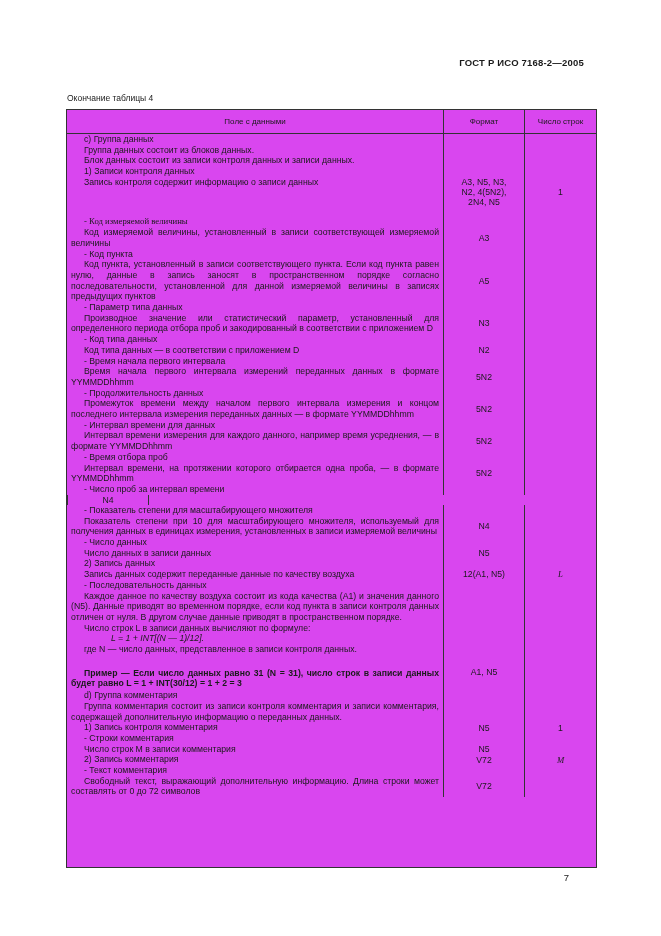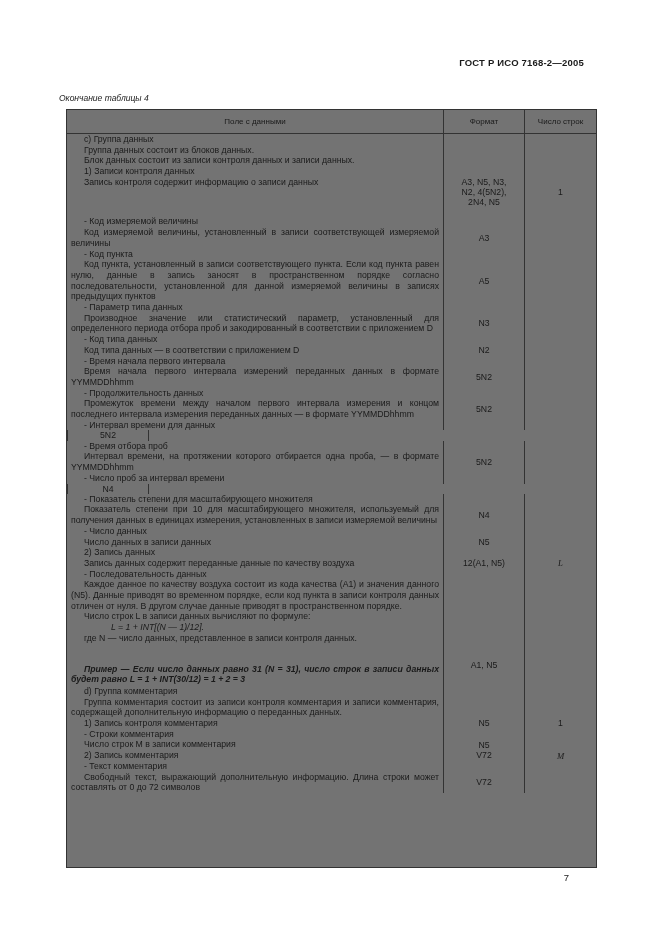--- a/index.html
+++ b/index.html
@@ -11,29 +11,29 @@
     color:#1a1a1a;
     font-family:"Liberation Sans", sans-serif;
     overflow:hidden;
     border-radius:26px;
   }
   .doc-header {
     position:absolute; top:57px; right:63px;
     font-size:9.5px; font-weight:bold; letter-spacing:0.2px;
   }
   .table-caption {
-    position:absolute; top:93px; left:59px;
-    font-size:8.5px; font-style:italic;
+    position:absolute; top:93px; left:67px;
+    font-size:8.5px; 
   }
   .data-table {
     position:absolute; top:109px; left:66px;
     width:531px; height:759px;
     border:1px solid #333;
     overflow:hidden;
-    background:#737373;
+    background:#d946ef;
   }
   .thead { display:flex; border-bottom:1px solid #333; height:24px; }
   .th {
     display:flex; align-items:center; justify-content:center;
     font-size:8px; text-align:center; line-height:9px;
   }
   .th-text { width:376px; }
   .th-format { width:81px; border-left:1px solid #333; }
   .th-count { width:72px; border-left:1px solid #333; padding:0 4px; }
   .tbody { height:735px; overflow:hidden; }
@@ -45,30 +45,30 @@
     display:flex; align-items:center; justify-content:center;
     text-align:center; padding:0 11px;
     font-size:8.7px; line-height:10.2px;
   }
   .cell-rows {
     width:72px; border-left:1px solid #333;
     display:flex; align-items:center; justify-content:center;
     font-size:8.7px;
   }
   .cell-rows.italic { font-style:italic; font-family:"Liberation Serif", serif; }
-  .trow.gap > .cell-text { padding-top:9px; }
+  .trow.gap > .cell-text { padding-top:9px;font-family:Liberation Serif, serif; }
   .trow.gap > .cell-format, .trow.gap > .cell-rows { padding-top:9px; }
   .txt { font-size:8.7px; line-height:10.7px; }
   .para { text-align:justify; text-indent:13px; }
   .item { text-indent:13px; }
   .formula { text-indent:40px; font-family:Liberation Sans, sans-serif; font-style:italic; }
   .example {
     text-align:justify; text-indent:13px;
-    font-weight:bold; font-style:italic;
-    margin-top:20px; margin-bottom:1px;
+    font-weight:bold; 
+    margin-top:13px; margin-bottom:1px;
   }
   .page-number {
     position:absolute; top:872px; right:78px;
     font-size:9.5px;
   }
 </style>
 </head>
 <body>
 
 <div class="page">
@@ -220,20 +220,23 @@
           <div class="cell cell-rows"></div>
         </div>
         <div class="trow">
           <div class="cell cell-text">
             <div class="txt item">-  Интервал времени для данных</div>
           </div>
           <div class="cell cell-format"></div>
           <div class="cell cell-rows"></div>
         </div>
         <div class="trow">
+          <div class="cell cell-text">
+            <div class="txt para">Интервал времени измерения для каждого данного, например время усреднения, — в формате YYMMDDhhmm</div>
+          </div>
           <div class="cell cell-format">
             <span>5N2</span>
           </div>
           <div class="cell cell-rows"></div>
         </div>
         <div class="trow">
           <div class="cell cell-text">
             <div class="txt item">-  Время отбора проб</div>
           </div>
           <div class="cell cell-format"></div>

